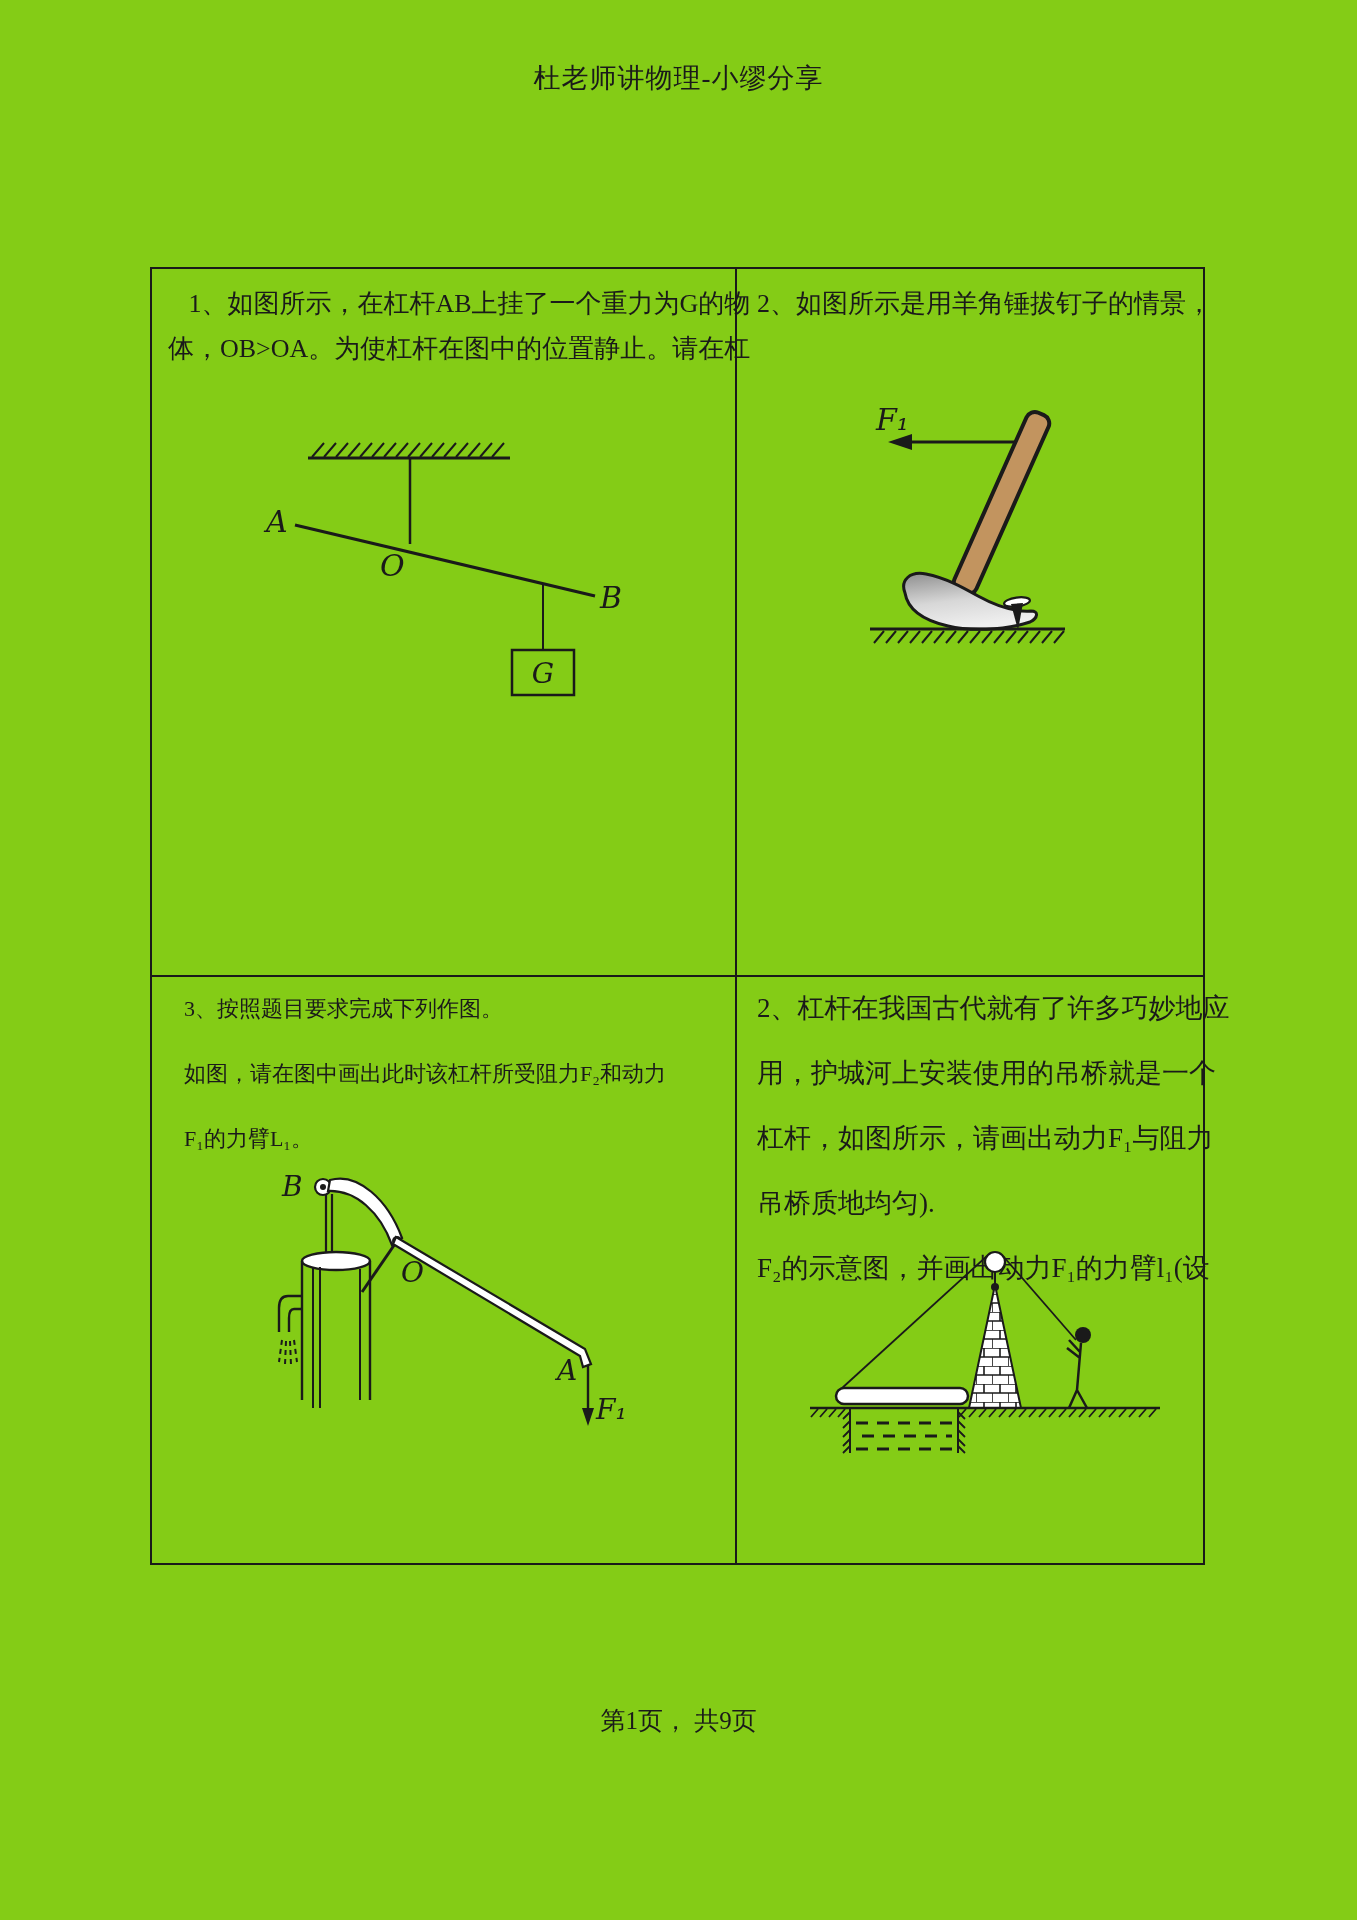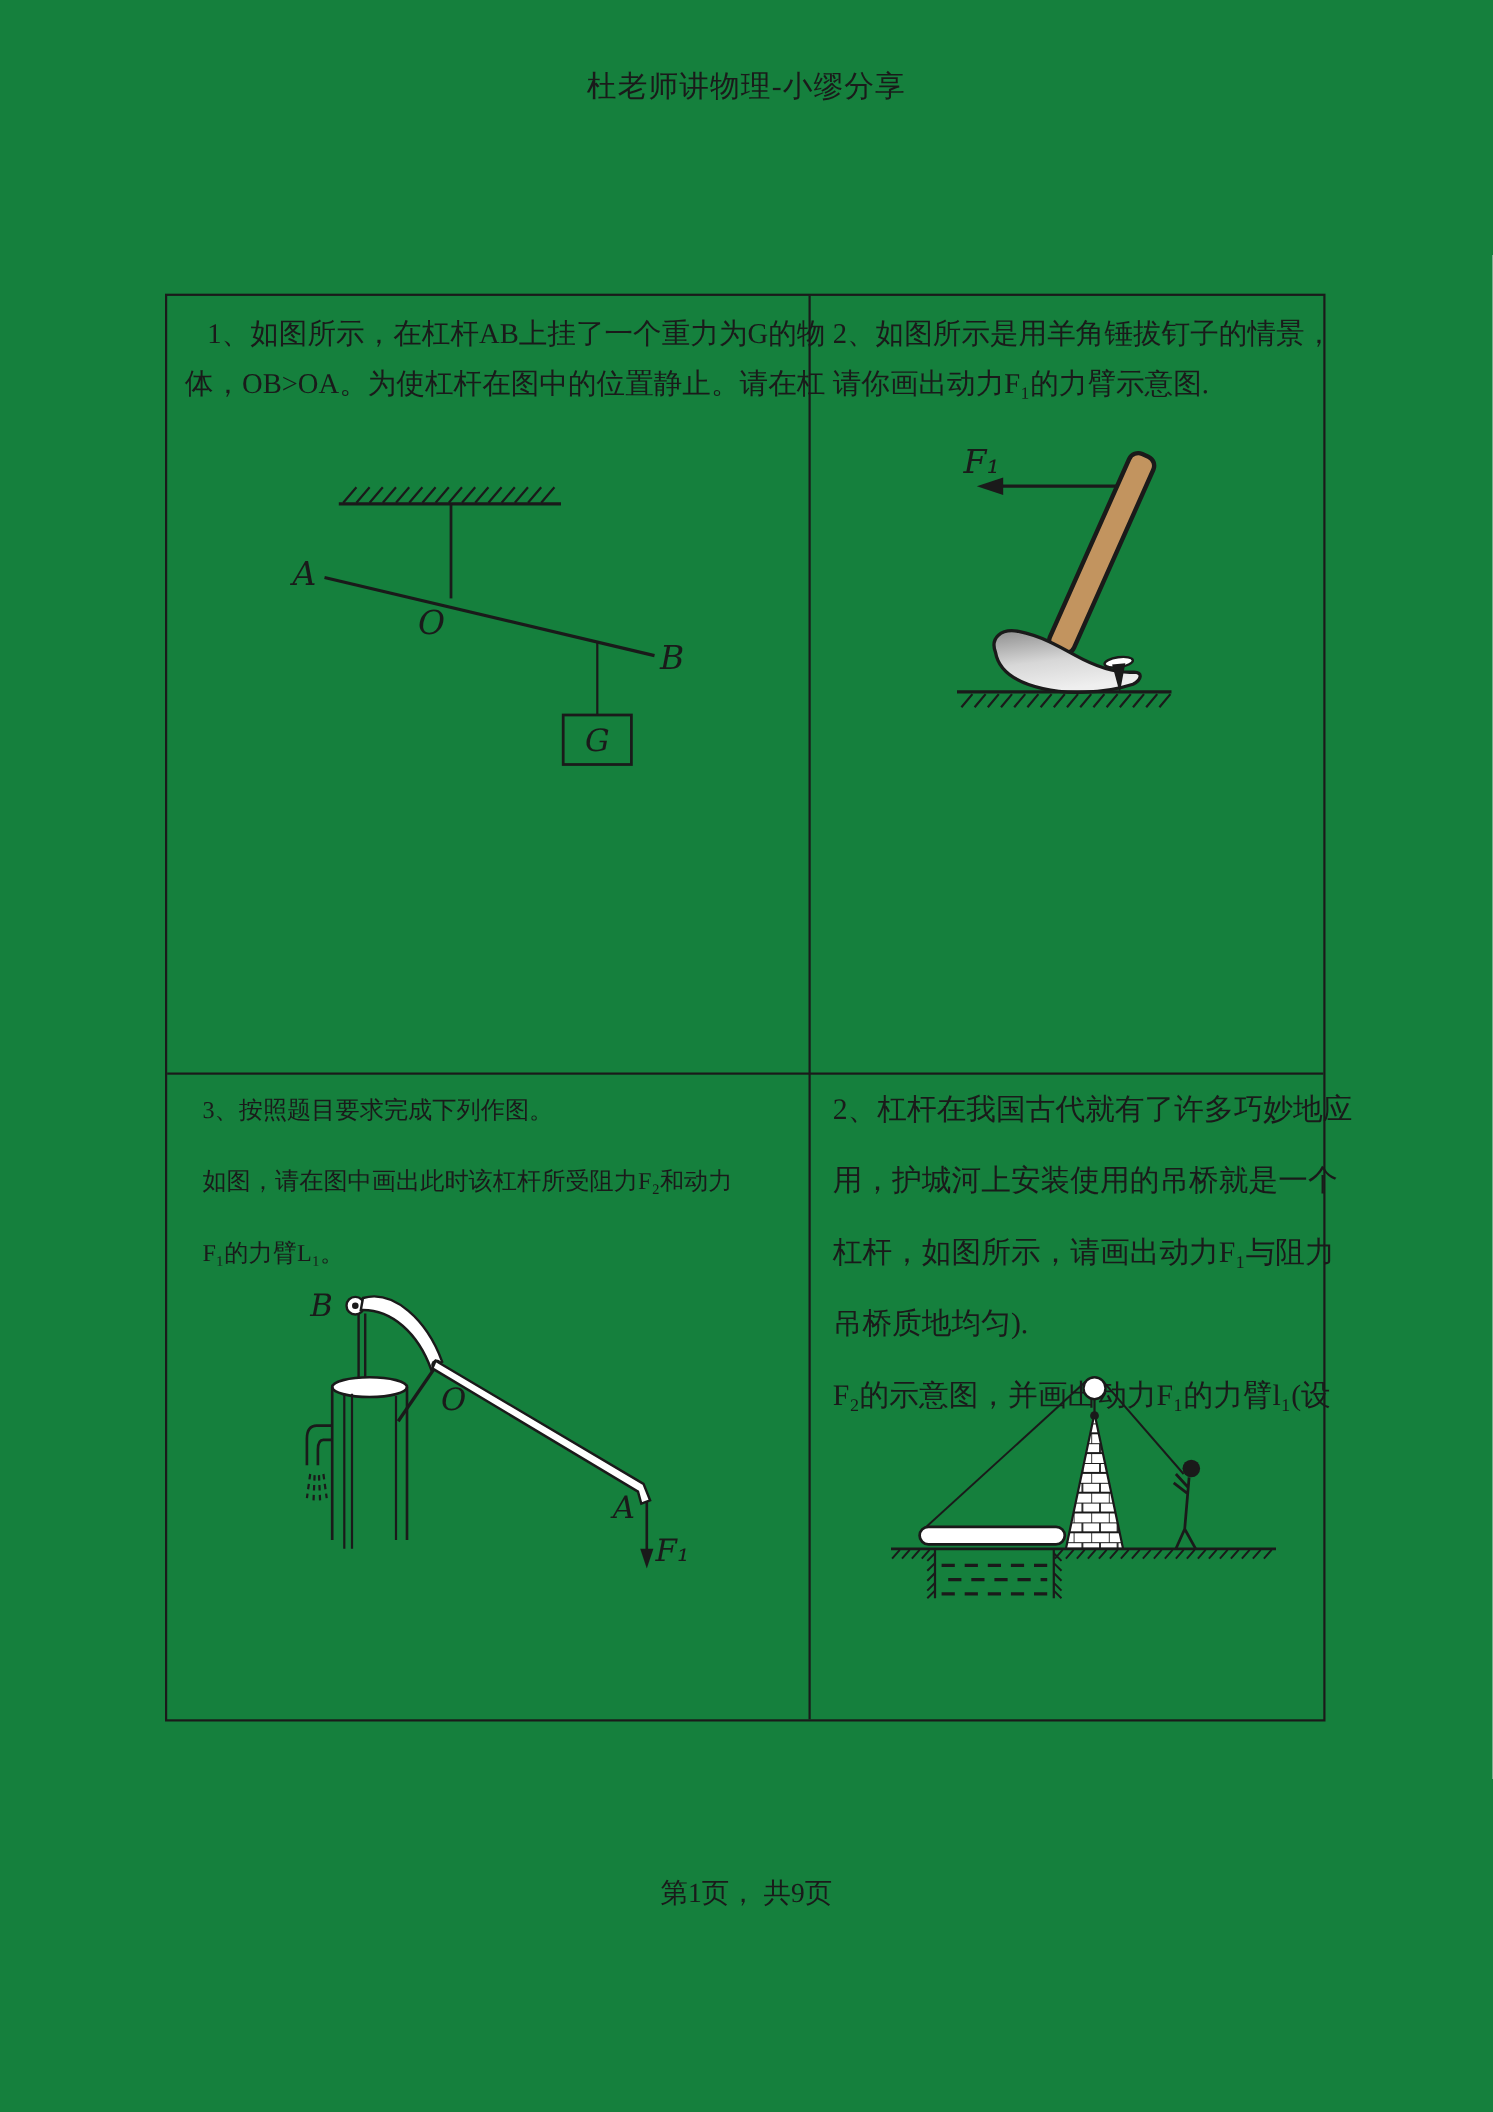--- a/index.html
+++ b/index.html
@@ -1,18 +1,18 @@
 <!DOCTYPE html>
 <html><head>
 <meta charset="utf-8">
 <style>
   html,body{margin:0;padding:0;background:#e8e8e8;}
   .page{
     position:relative; width:1357px; height:1920px; margin:0 auto;
-    background:#15803d; color:#1a1a1a; overflow:hidden;
+    background:#84cc16; color:#1a1a1a; overflow:hidden;
     font-family:"Liberation Serif","DejaVu Serif",serif;
   }
   .hdr{
     position:absolute; top:60px; left:0; width:100%;
     text-align:center; font-size:27px; letter-spacing:1px;
   }
   .ftr{
     position:absolute; top:1704px; left:0; width:100%;
     text-align:center; font-size:25px;
   }
@@ -47,21 +47,20 @@
     <div class="hdiv"></div>
   </div>
 
   <div class="txt" id="t1">
     <div class="ln">1、如图所示，在杠杆AB上挂了一个重力为G的物</div>
     <div class="ln">体，OB&gt;OA。为使杠杆在图中的位置静止。请在杠</div>
   </div>
 
   <div class="txt" id="t2">
     <div class="ln">2、如图所示是用羊角锤拔钉子的情景，</div>
-    <div class="ln">请你画出动力F₁的力臂示意图.</div>
   </div>
 
   <div class="txt" id="t3">
     <div class="ln">3、按照题目要求完成下列作图。</div>
     <div class="ln">如图，请在图中画出此时该杠杆所受阻力F₂和动力</div>
     <div class="ln">F₁的力臂L₁。</div>
   </div>
 
   <div class="txt" id="t4">
     <div class="ln">2、杠杆在我国古代就有了许多巧妙地应</div>

